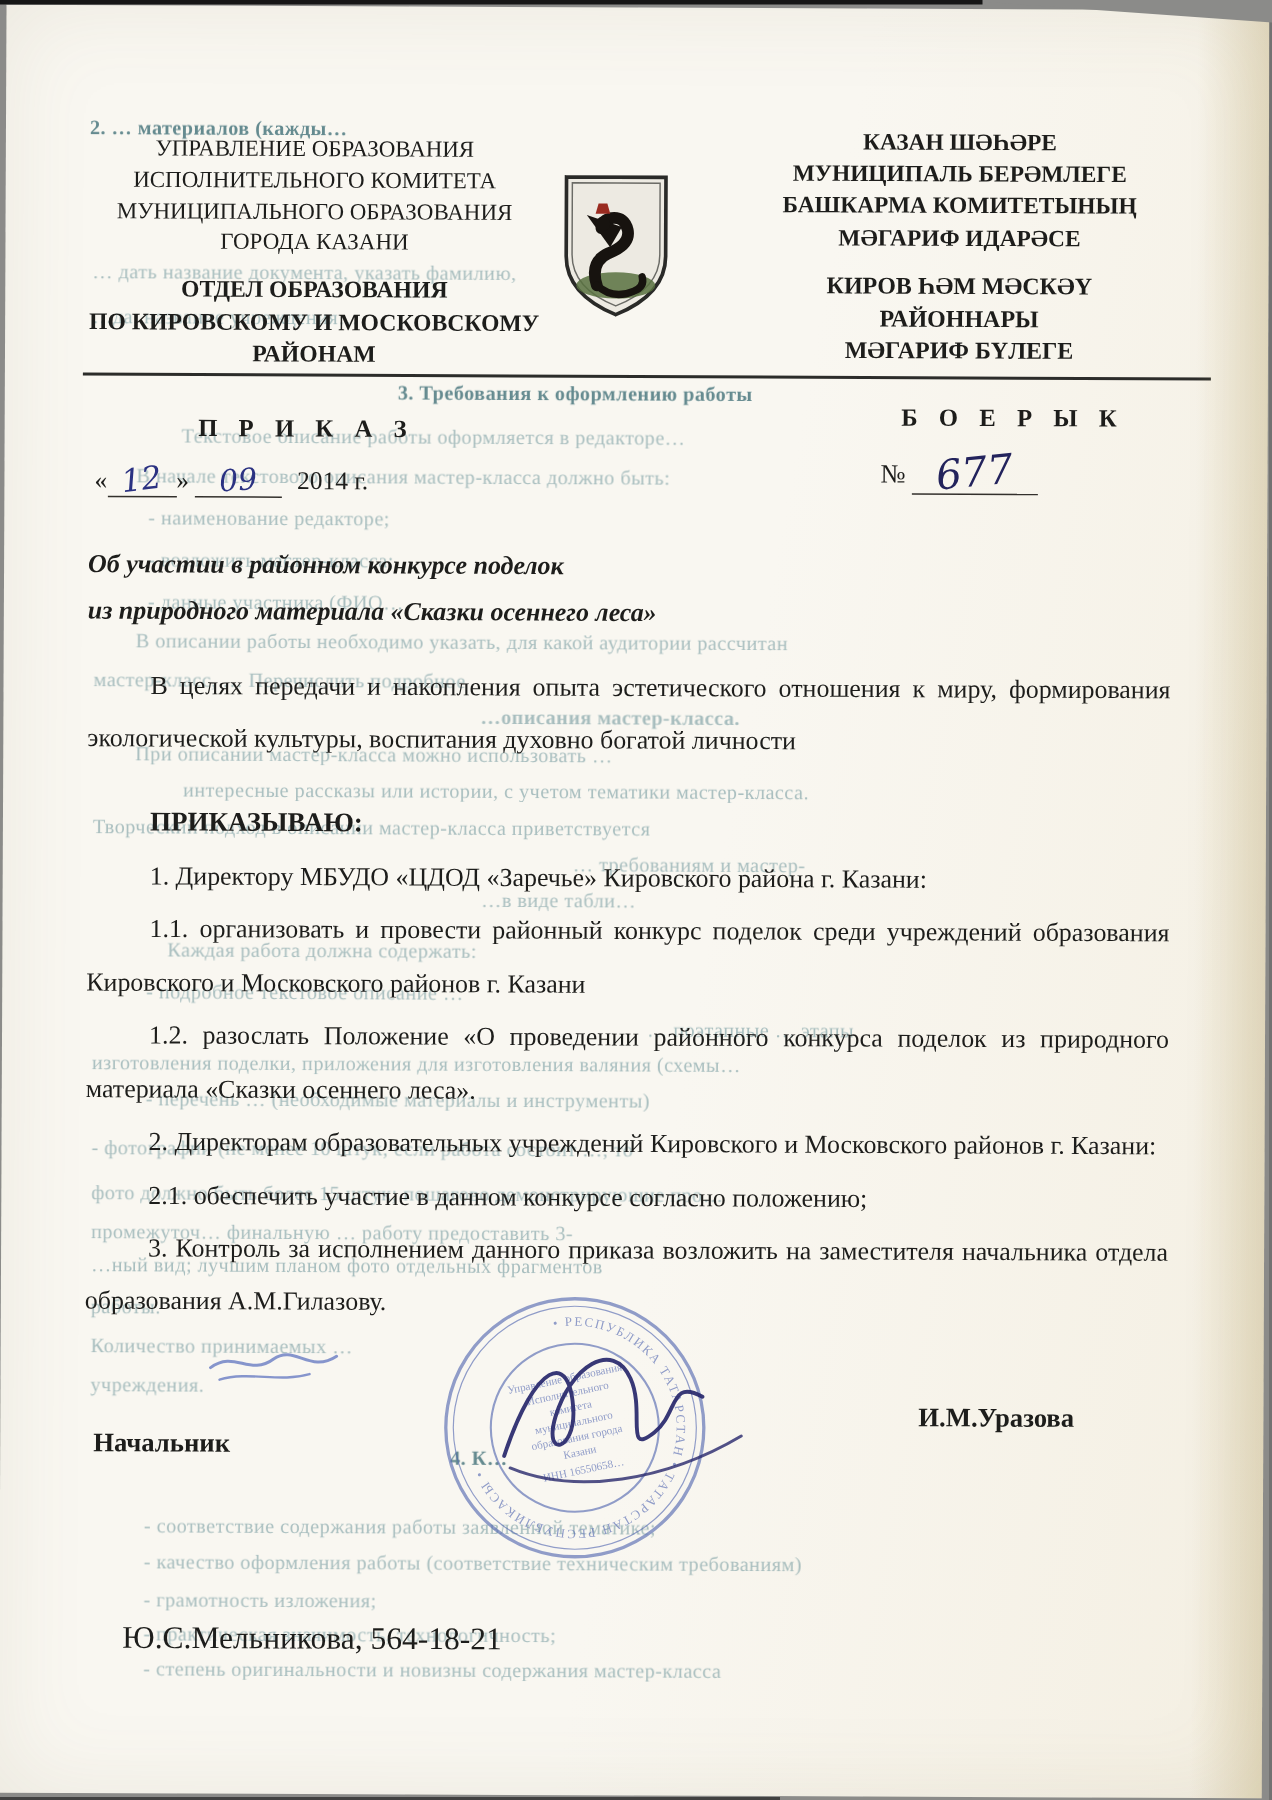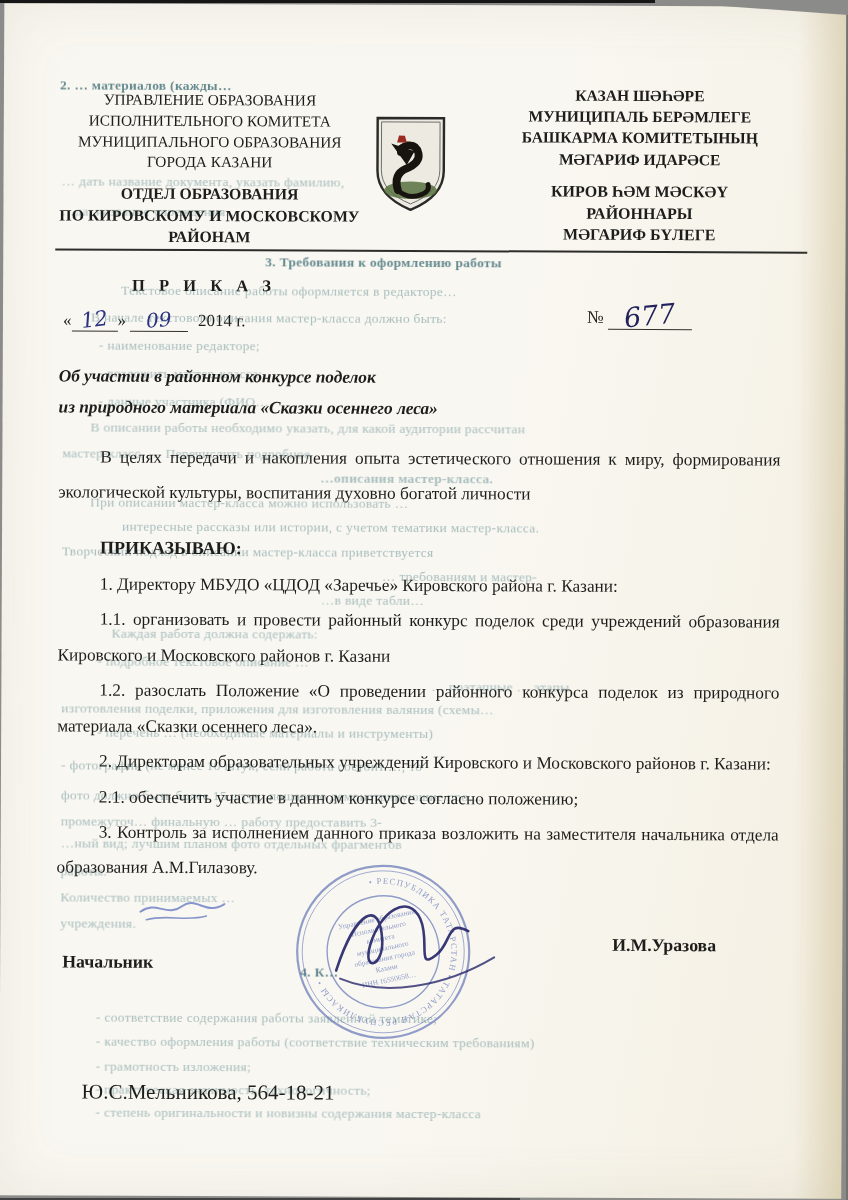--- a/index.html
+++ b/index.html
@@ -151,20 +151,21 @@
       <div class="bold-block">
         <div>КИРОВ ҺӘМ МӘСКӘҮ</div>
         <div>РАЙОННАРЫ</div>
         <div>МӘГАРИФ БҮЛЕГЕ</div>
       </div>
     </div>
 
     <div class="rule"></div>
 
     <div class="order-title-ru">П Р И К А З</div>
+    <div class="order-title-tat">Б О Е Р Ы К</div>
 
     <div class="date-row">
       <span>«</span><span class="slot day"><span class="hw day-v">12</span></span><span>»</span><span class="slot month"><span class="hw month-v">09</span></span><span>2014 г.</span>
     </div>
 
     <div class="num-row">
       <span>№</span>
       <span class="slot number"><span class="hw number-v">677</span></span>
     </div>
 

